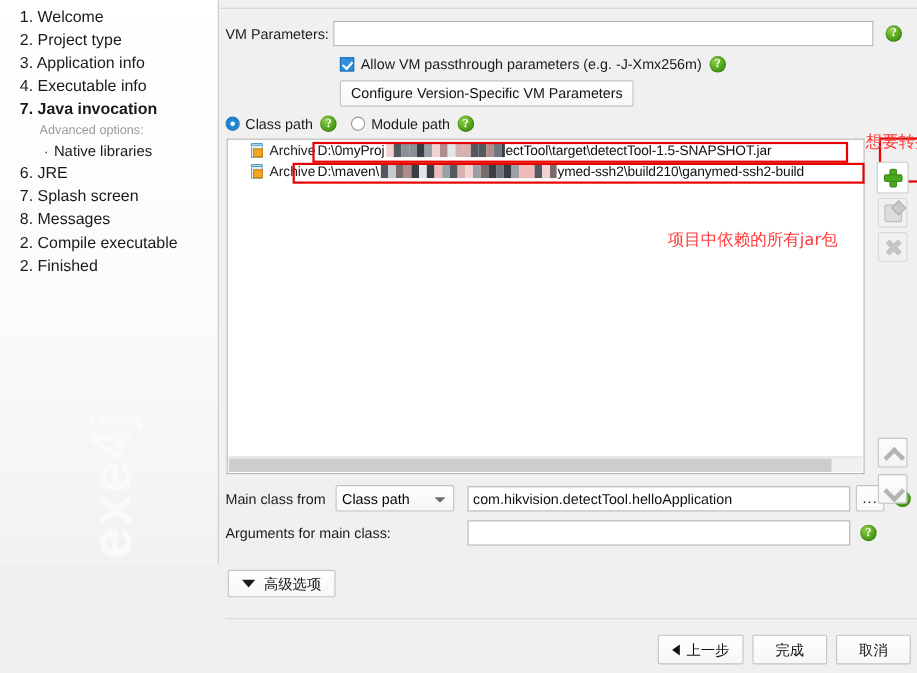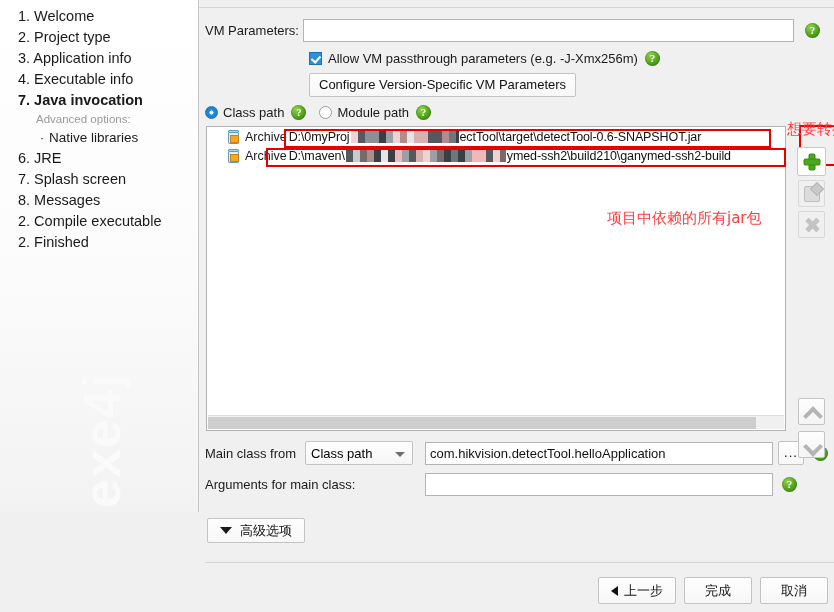--- a/index.html
+++ b/index.html
@@ -487,21 +487,21 @@
       <div id="list-box">
 
         <div class="list-row">
           <span class="jar-icon">
               <span class="lid"></span>
               <span class="body"></span>
             </span>
           <span class="row-type">Archive</span>
           <span class="row-path">D:\0myProj</span>
           <span class="mosaic" style="width:108px"><i style="background:#f0d2d2"></i><i style="background:#55585c"></i><i style="background:#8a9096"></i><i style="background:#8a9096"></i><i style="background:#3a3f46"></i><i style="background:#9aa0a6"></i><i style="background:#f0d2d2"></i><i style="background:#b08d8d"></i><i style="background:#e3e5e7"></i><i style="background:#d8b0b0"></i><i style="background:#d8b0b0"></i><i style="background:#55585c"></i><i style="background:#55585c"></i><i style="background:#b08d8d"></i><i style="background:#6f767e"></i><i style="background:#3a3f46"></i></span>
-          <span class="row-path">ectTool\target\detectTool-0.6-SNAPSHOT.jar</span>
+          <span class="row-path">ectTool\target\detectTool-1.5-SNAPSHOT.jar</span>
         </div>
 
         <div class="list-row">
           <span class="jar-icon">
               <span class="lid"></span>
               <span class="body"></span>
             </span>
           <span class="row-type">Archive</span>
           <span class="row-path">D:\maven\</span>
           <span class="mosaic" style="width:160px"><i style="background:#55585c"></i><i style="background:#c6c9cd"></i><i style="background:#7a6a6a"></i><i style="background:#b08d8d"></i><i style="background:#3a3f46"></i><i style="background:#e3e5e7"></i><i style="background:#3a3f46"></i><i style="background:#efb9b9"></i><i style="background:#9aa0a6"></i><i style="background:#55585c"></i><i style="background:#d8b0b0"></i><i style="background:#f0d2d2"></i><i style="background:#9aa0a6"></i><i style="background:#7a6a6a"></i><i style="background:#3a3f46"></i><i style="background:#6f767e"></i><i style="background:#3a3f46"></i><i style="background:#9aa0a6"></i><i style="background:#efb9b9"></i><i style="background:#efb9b9"></i><i style="background:#55585c"></i><i style="background:#f0d2d2"></i><i style="background:#7a6a6a"></i></span>

